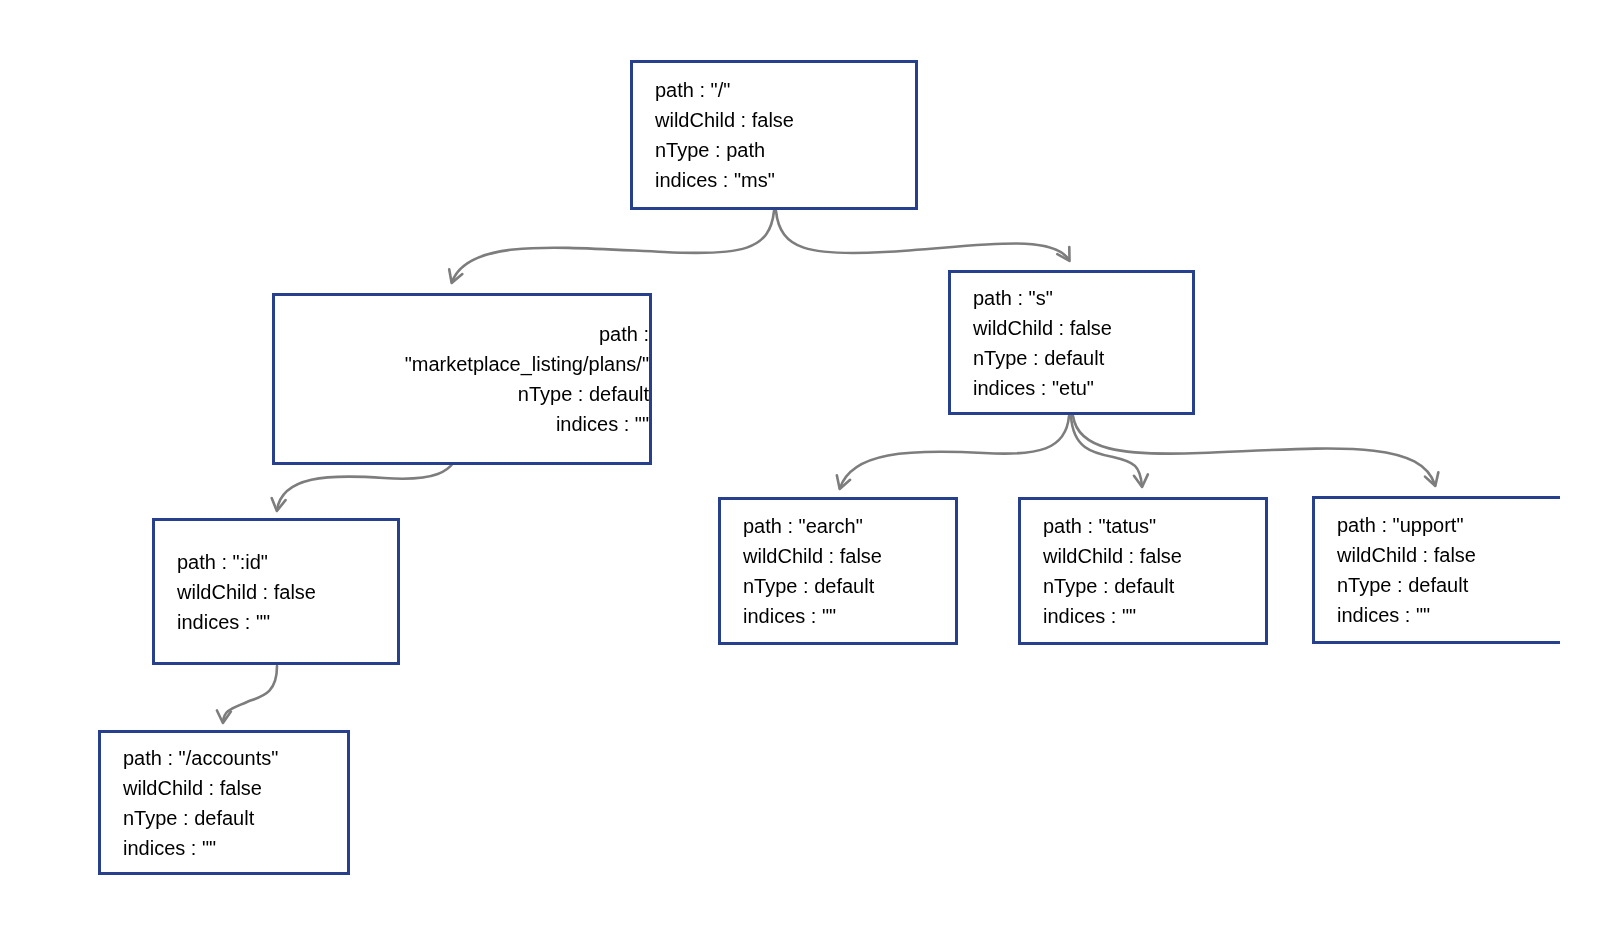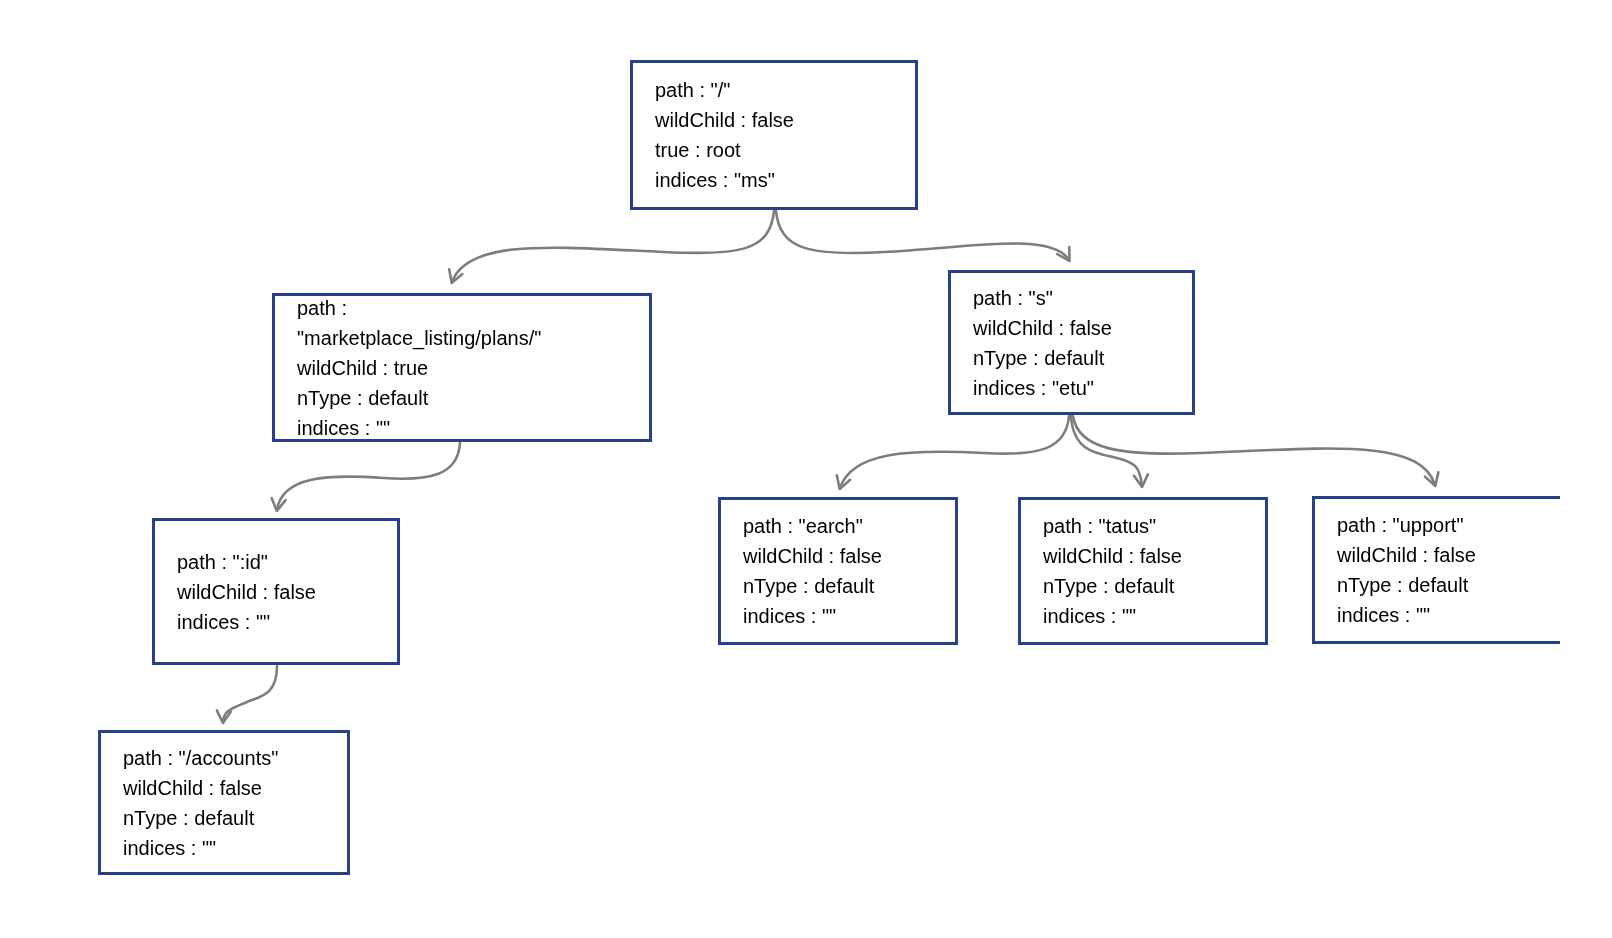--- a/index.html
+++ b/index.html
@@ -68,28 +68,27 @@
         <path d="M 277 666 C 277 694 262 696 247 702 C 231 709 224 710 223 722" marker-end="url(#arrow)"></path>
         <path d="M 1069 416 C 1066 450 1038 456 984 453 C 908 449 852 452 840 488" marker-end="url(#arrow)"></path>
         <path d="M 1071 416 C 1073 448 1092 453 1113 457 C 1135 462 1140 466 1142 486" marker-end="url(#arrow)"></path>
         <path d="M 1073 416 C 1078 450 1122 456 1200 453 C 1330 448 1420 438 1435 485" marker-end="url(#arrow)"></path>
       </g>
     </svg>
 
     <div class="node" style="left:630px; top:60px; width:288px; height:150px;">
       <div class="line">path : "/"</div>
       <div class="line">wildChild : false</div>
-      <div class="line">true : root</div>
+      <div class="line">nType : path</div>
       <div class="line">indices : "ms"</div>
     </div>
 
-    <div class="node" style="left:272px; top:293px; width:380px; height:149px;">
+    <div class="node" style="left:272px; top:293px; width:380px; height:172px;align-items:flex-end;">
       <div class="line">path :</div>
       <div class="line">"marketplace_listing/plans/"</div>
-      <div class="line">wildChild : true</div>
       <div class="line">nType : default</div>
       <div class="line">indices : ""</div>
     </div>
 
     <div class="node" style="left:948px; top:270px; width:247px; height:145px;">
       <div class="line">path : "s"</div>
       <div class="line">wildChild : false</div>
       <div class="line">nType : default</div>
       <div class="line">indices : "etu"</div>
     </div>

